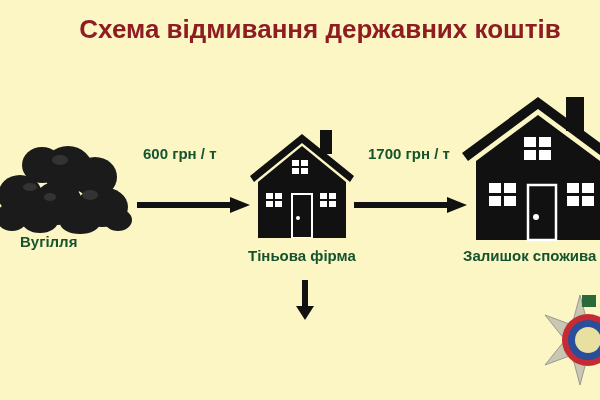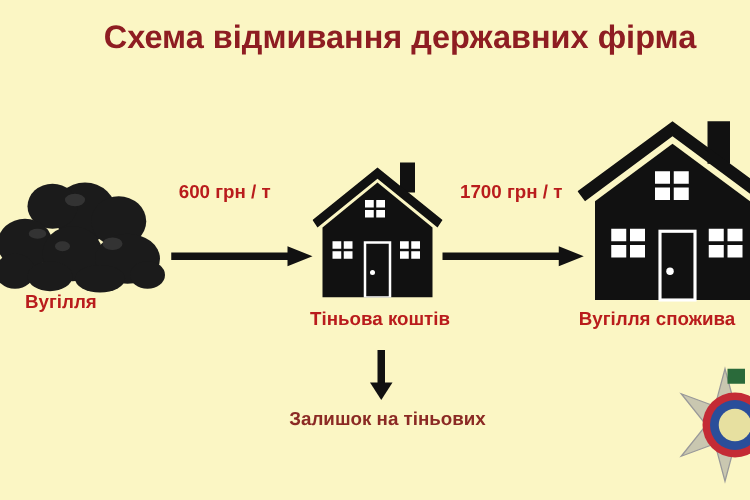--- a/index.html
+++ b/index.html
@@ -8,27 +8,27 @@
       background: #fbf6c4;
       position: relative;
       font-family: "Liberation Sans", sans-serif;
     }
     .abs { position: absolute; }
     .title {
       left: 0; top: 14px; width: 600px; text-align: center;
       color: #8e1d22; font-size: 26px; font-weight: bold;
       padding-left: 40px; box-sizing: border-box; white-space: nowrap;
     }
-    .blue { color: #b91c1c; font-weight: bold; font-size: 15px; white-space: nowrap; }
+    .blue { color: #14532d; font-weight: bold; font-size: 15px; white-space: nowrap; }
     .red { color: #8b2a24; font-weight: bold; font-size: 15px; text-align: center; line-height: 20px; }
   </style>
 </head>
 <body>
 
-<div class="abs title">Схема відмивання державних фірма</div>
+<div class="abs title">Схема відмивання державних коштів</div>
 
 <svg class="abs" style="left:0;top:125px" width="135" height="110">
   <g fill="#1b1b1b">
     <ellipse cx="68" cy="45" rx="25" ry="24"></ellipse>
     <ellipse cx="42" cy="40" rx="20" ry="18"></ellipse>
     <ellipse cx="95" cy="52" rx="22" ry="20"></ellipse>
     <ellipse cx="20" cy="70" rx="22" ry="20"></ellipse>
     <ellipse cx="58" cy="78" rx="24" ry="22"></ellipse>
     <ellipse cx="102" cy="82" rx="26" ry="20"></ellipse>
     <ellipse cx="12" cy="92" rx="16" ry="14"></ellipse>
@@ -65,21 +65,21 @@
     <rect x="16" y="73" width="7" height="6"></rect>
       <rect x="25" y="73" width="7" height="6"></rect>
     <rect x="70" y="65" width="7" height="6"></rect>
       <rect x="79" y="65" width="7" height="6"></rect>
     <rect x="70" y="73" width="7" height="6"></rect>
       <rect x="79" y="73" width="7" height="6"></rect>
   </g>
   <rect x="42" y="66" width="20" height="44" fill="none" stroke="#fff" stroke-width="2"></rect>
   <circle cx="48" cy="90" r="2" fill="#fff"></circle>
 </svg>
-<div class="abs blue" style="left:248px;top:247px">Тіньова коштів</div>
+<div class="abs blue" style="left:248px;top:247px">Тіньова фірма</div>
 
 <div class="abs blue" style="left:368px;top:145px">1700 грн / т</div>
 <svg class="abs" style="left:352px;top:195px" width="120" height="20">
   <rect x="2" y="7" width="95" height="6" fill="#111"></rect>
   <polygon points="95,2 115,10 95,18" fill="#111"></polygon>
 </svg>
 
 <svg class="abs" style="left:462px;top:95px" width="145" height="150">
   <rect x="104" y="2" width="18" height="34" fill="#111"></rect>
   <polygon points="0,58 76,2 152,58 146,66 76,14 6,66" fill="#111"></polygon>
@@ -94,28 +94,27 @@
     <rect x="27" y="101" width="12" height="10"></rect>
       <rect x="42" y="101" width="12" height="10"></rect>
     <rect x="105" y="88" width="12" height="10"></rect>
       <rect x="120" y="88" width="12" height="10"></rect>
     <rect x="105" y="101" width="12" height="10"></rect>
       <rect x="120" y="101" width="12" height="10"></rect>
   </g>
   <rect x="66" y="90" width="28" height="55" fill="none" stroke="#fff" stroke-width="2.5"></rect>
   <circle cx="74" cy="122" r="3" fill="#fff"></circle>
 </svg>
-<div class="abs blue" style="left:463px;top:247px">Вугілля спожива</div>
+<div class="abs blue" style="left:463px;top:247px">Залишок спожива</div>
 
 <svg class="abs" style="left:294px;top:278px" width="22" height="45">
   <rect x="8" y="2" width="6" height="30" fill="#111"></rect>
   <polygon points="2,28 20,28 11,42" fill="#111"></polygon>
 </svg>
 <div class="abs red" style="left:205px;top:326px;width:210px">
-  <div>Залишок на тіньових</div>
 </div>
 
 <svg class="abs" style="left:540px;top:285px" width="60" height="115">
   <polygon points="40,10 48,40 75,30 55,55 75,80 48,70 40,100 32,70 5,80 25,55 5,30 32,40" fill="#c9c7b0" stroke="#999" stroke-width="1"></polygon>
   <circle cx="48" cy="55" r="26" fill="#c42b35"></circle>
   <circle cx="48" cy="55" r="20" fill="#2a4e9a"></circle>
   <circle cx="48" cy="55" r="13" fill="#e7e0a0"></circle>
   <rect x="42" y="10" width="14" height="12" fill="#2a6a3a"></rect>
 </svg>
 

